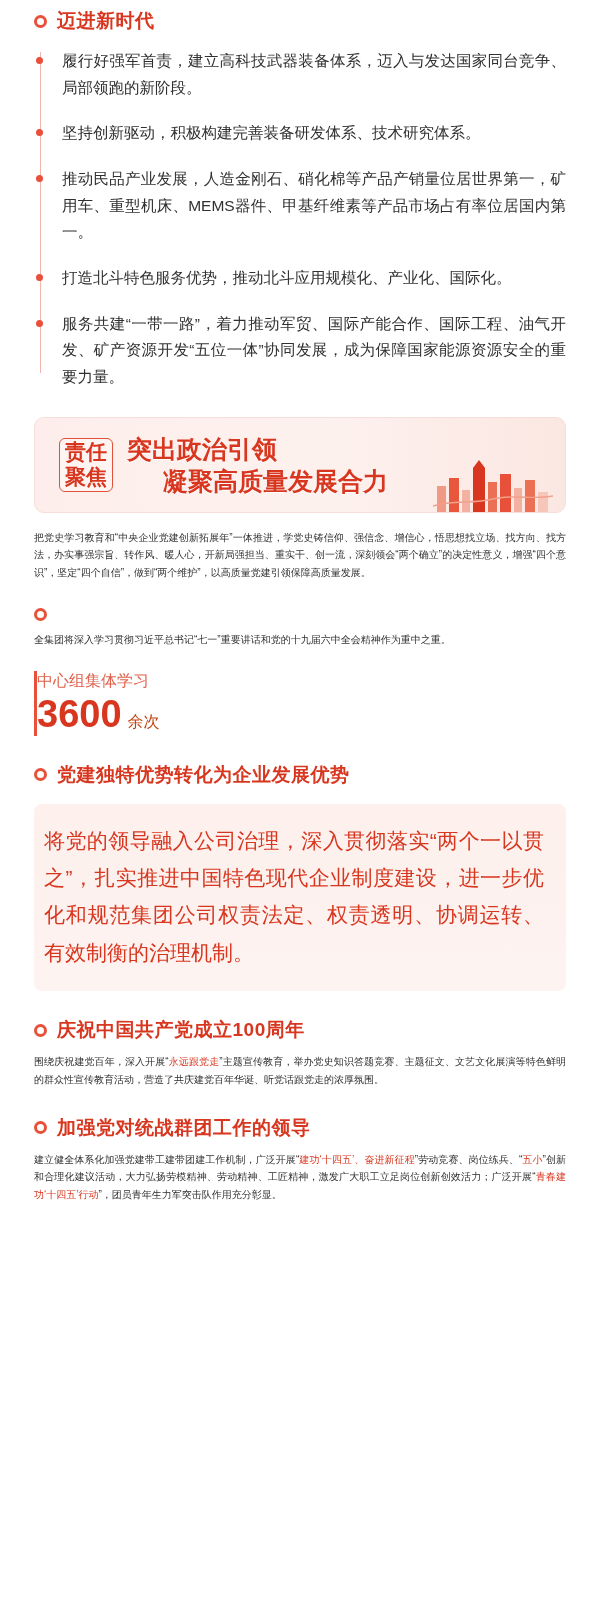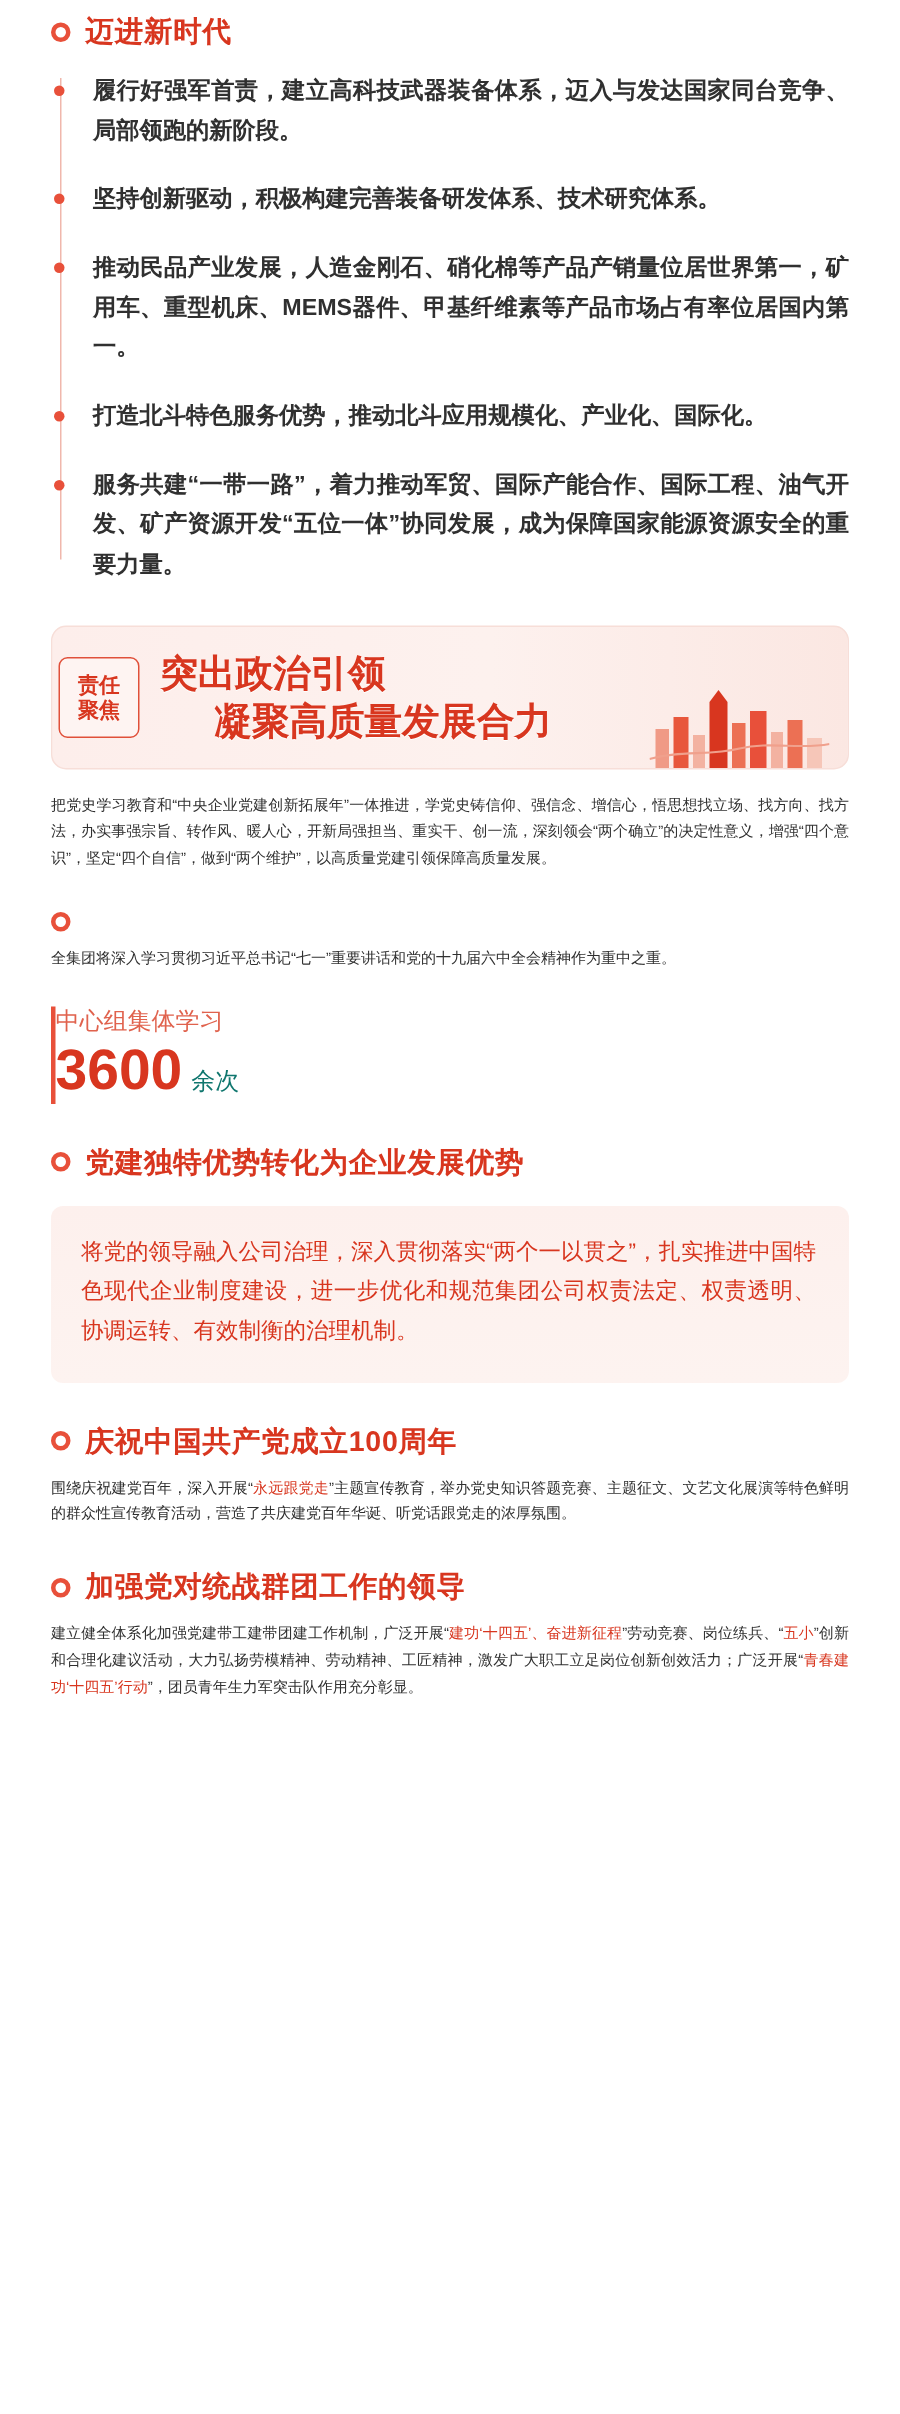--- a/index.html
+++ b/index.html
@@ -42,21 +42,20 @@
     font-size: 19px;
     font-weight: bold;
     letter-spacing: 0.5px;
   }
 
   
   .timeline {
     position: relative;
     margin: 14px 0 0 6px;
     padding-left: 22px;
-    font-weight: bold;
   }
   .timeline:before {
     content: "";
     position: absolute;
     left: 0px;
     top: 4px;
     bottom: 18px;
     width: 1px;
     background: #f0b7ac;
   }
@@ -87,27 +86,27 @@
     border-radius: 10px;
     background: linear-gradient(90deg, #fdeeeb 0%, #fdf1ee 55%, #fbe7e2 100%);
     border: 1px solid #f7ded8;
     position: relative;
     display: flex;
     align-items: center;
     overflow: hidden;
     box-sizing: border-box;
   }
   .banner-badge {
-    margin-left: 4px;
+    margin-left: 24px;
     width: 52px;
     height: 52px;
     border: 1.5px solid #e0503a;
     border-radius: 6px;
     color: #d8361f;
-    font-size: 14px;
+    font-size: 21px;
     font-weight: bold;
     line-height: 1.15;
     display: flex;
     flex-direction: column;
     align-items: center;
     justify-content: center;
     flex: 0 0 auto;
     background: rgba(255,255,255,0.35);
   }
   .banner-title {
@@ -153,33 +152,33 @@
     margin-bottom: 2px;
   }
   .stat-value {
     color: #d8361f;
     font-size: 38px;
     font-weight: bold;
     line-height: 1.1;
     display: inline-block;
   }
   .stat-unit {
-    color: #0f766e;
+    color: #c2410c;
     font-size: 16px;
     margin-left: 6px;
   }
 
   
   .quote {
     margin-top: 16px;
     background: linear-gradient(180deg, #fdf0ed 0%, #fdf3f0 100%);
     border-radius: 8px;
-    padding: 18px 22px 20px 20px;
-    color: #d8361f;
-    font-size: 15px;
+    padding: 18px 22px 20px 10px;
+    color: #d8361f;
+    font-size: 21px;
     line-height: 1.78;
     text-align: justify;
   }
 
   .hl { color: #d8361f; }
 </style>
 </head>
 <body>
 
 <div class="page">

